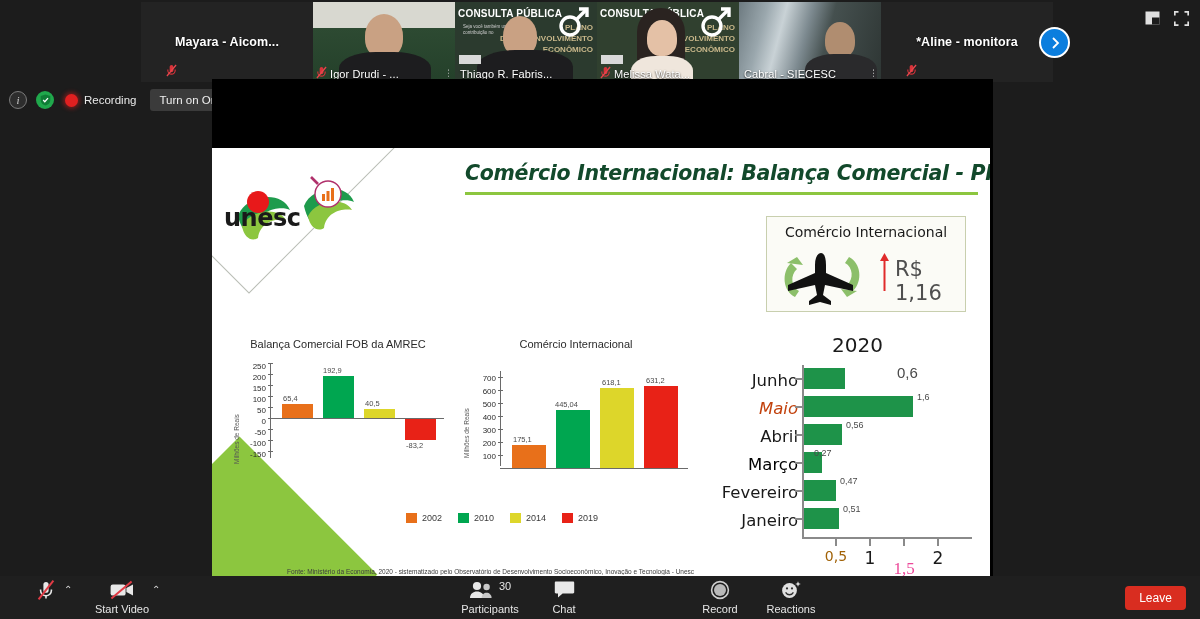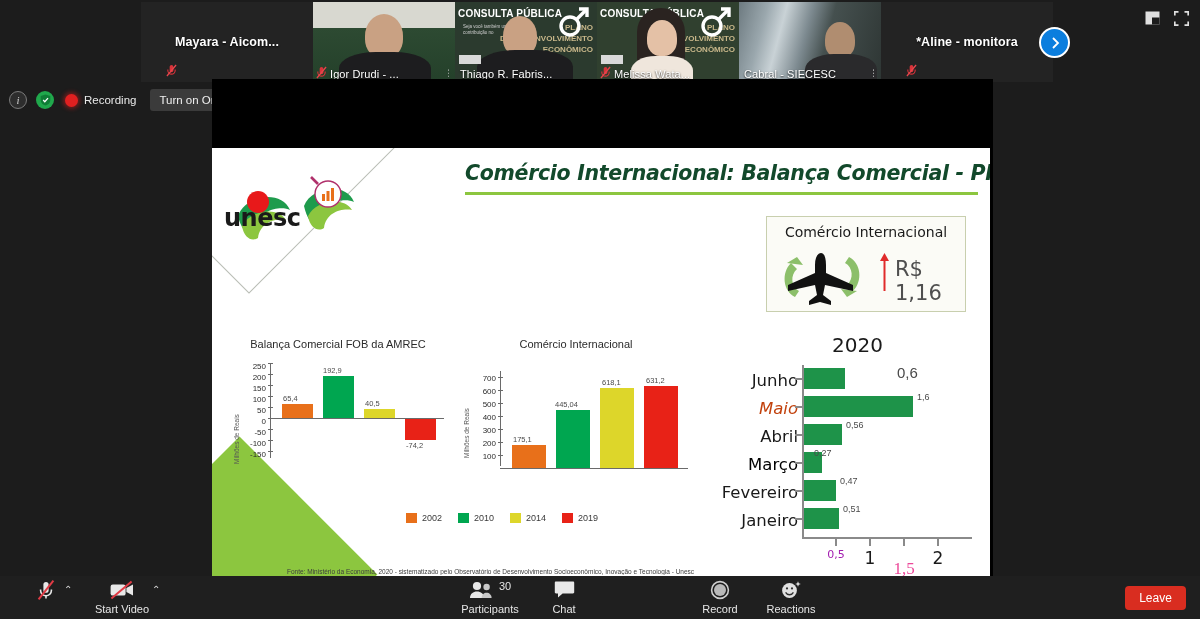--- a/index.html
+++ b/index.html
@@ -441,21 +441,21 @@
         <div class="bar" style="left:52px; top:66px; width:31px; height:14px; background:#E8701A;"></div>
         <div class="bar-lbl" style="left:53px; top:56px;">65,4</div>
 
         <div class="bar" style="left:93px; top:38px; width:31px; height:42px; background:#00A650;"></div>
         <div class="bar-lbl" style="left:93px; top:28px;">192,9</div>
 
         <div class="bar" style="left:134px; top:71px; width:31px; height:9px; background:#DDD62A;"></div>
         <div class="bar-lbl" style="left:135px; top:61px;">40,5</div>
 
         <div class="bar" style="left:175px; top:81px; width:31px; height:21px; background:#E82217;"></div>
-        <div class="bar-lbl" style="left:176px; top:103px;">-74,2</div>
+        <div class="bar-lbl" style="left:176px; top:103px;">-83,2</div>
       </div>
 
       <div class="chart" style="left:248px; top:190px; width:232px; height:160px;">
         <div class="chart-title">Comércio Internacional</div>
 
         <div class="axis-label-v" style="left:3px; top:120px;">Milhões de Reais</div>
 
         <div class="tick-lbl" style="left:6px; top:36px; width:30px;">700</div>
         <div class="tick-lbl" style="left:6px; top:49px; width:30px;">600</div>
         <div class="tick-lbl" style="left:6px; top:62px; width:30px;">500</div>
@@ -530,21 +530,21 @@
         <div style="position:absolute; left:93px; top:101px; width:8px; height:2px; background:#8a8a8a;"></div>
         <div style="position:absolute; left:93px; top:129px; width:8px; height:2px; background:#8a8a8a;"></div>
         <div style="position:absolute; left:93px; top:157px; width:8px; height:2px; background:#8a8a8a;"></div>
         <div style="position:absolute; left:93px; top:185px; width:8px; height:2px; background:#8a8a8a;"></div>
 
         <div style="position:absolute; left:133px; top:204px; width:2px; height:9px; background:#8a8a8a;"></div>
         <div style="position:absolute; left:167px; top:204px; width:2px; height:9px; background:#8a8a8a;"></div>
         <div style="position:absolute; left:201px; top:204px; width:2px; height:9px; background:#8a8a8a;"></div>
         <div style="position:absolute; left:235px; top:204px; width:2px; height:9px; background:#8a8a8a;"></div>
         <div style="position:absolute; left:116px; top:215px; width:36px; text-align:center;
-                    font-family:'DejaVu Sans',sans-serif; font-size:11px; color:#a21caf;">0,5</div>
+                    font-family:'DejaVu Sans',sans-serif; font-size:14px; color:#a16207;">0,5</div>
         <div style="position:absolute; left:154px; top:215px; width:28px; text-align:center;
                     font-family:'DejaVu Sans',sans-serif; font-size:17px; color:#1a1a1a;">1</div>
         <div style="position:absolute; left:184px; top:226px; width:36px; text-align:center;
                     font-family:Liberation Serif, serif; font-size:17px; color:#ec4899;">1,5</div>
         <div style="position:absolute; left:222px; top:215px; width:28px; text-align:center;
                     font-family:'DejaVu Sans',sans-serif; font-size:17px; color:#1a1a1a;">2</div>
 
         <div class="bar" style="left:102px; top:35px; width:41px; height:21px; background:#1e9349;"></div>
         <div class="bar-lbl" style="left:147px; top:31px; font-size:15px;margin-left:48px;">0,6</div>
 

